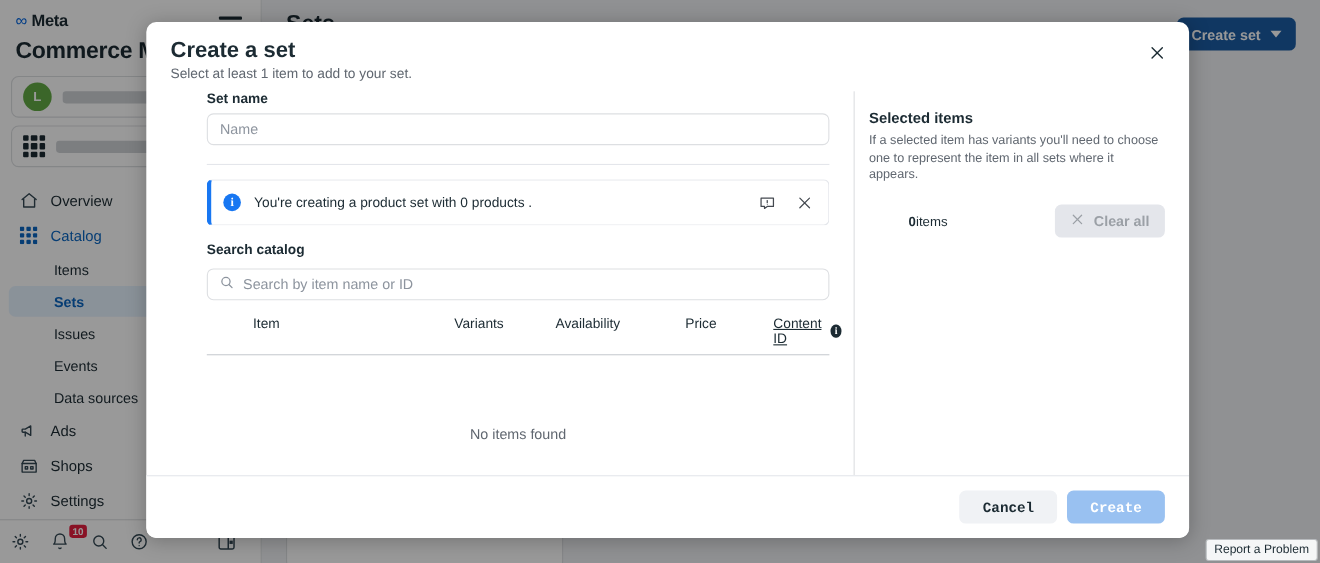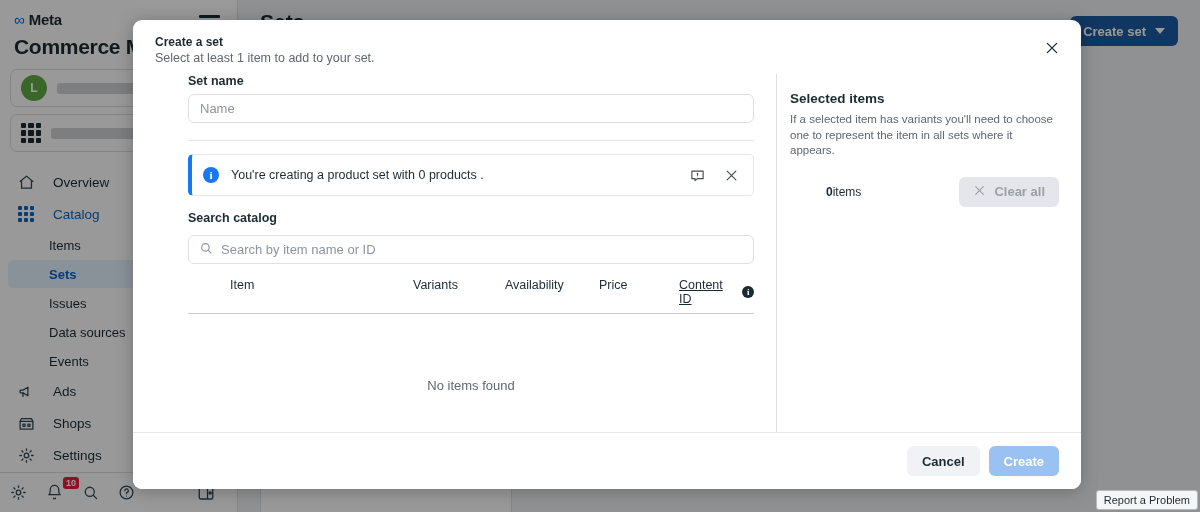--- a/index.html
+++ b/index.html
@@ -47,21 +47,21 @@
     display: flex; align-items: center; justify-content: center; flex: none;
   }
   .grid-icon { width: 20px; height: 20px; flex: none; display:grid;
     grid-template-columns: repeat(3,1fr); grid-template-rows: repeat(3,1fr); gap: 2px; }
   .grid-icon i { background: #1c2b33; border-radius: 1px; display:block; }
   .redact { height: 11px; border-radius: 3px; background: #cfd2d6; flex: 1; }
   .redact.short { max-width: 112px; }
 
   .nav { padding: 8px 8px 0 8px; flex: 1; }
   .nav-item {
-    display: flex; align-items: center; gap: 18px;
+    display: flex; align-items: center; gap: 11px;
     height: 30px; padding: 0 9px; border-radius: 6px; cursor: pointer;
     font-size: 13.5px; color: #1c2b33; margin-bottom: 2px;
   }
   .nav-item .ico { width: 18px; height: 18px; flex: none; display:flex; align-items:center; justify-content:center; }
   .nav-item.section-open { color: #0a66c2; font-weight: 400; }
   .sub-item {
     display: flex; align-items: center; height: 28px;
     padding: 0 9px 0 41px; border-radius: 6px; cursor: pointer;
     font-size: 13px; color: #1c2b33; margin-bottom: 1px;
   }
@@ -104,21 +104,21 @@
   .dim { position: absolute; inset: 0; background: rgba(0,0,0,0.40); }
 
   
   .modal {
     position: absolute; left: 133px; top: 20px; width: 948px; height: 469px;
     background: #fff; border-radius: 9px; overflow: hidden;
     box-shadow: 0 2px 18px rgba(0,0,0,0.25);
     display: flex; flex-direction: column;
   }
   .modal-head { position: relative; padding: 15px 22px 9px 22px; }
-  .modal-title { font-size: 12px; font-weight: 700; color: #1c2b33; }
+  .modal-title { font-size: 20px; font-weight: 700; color: #1c2b33; }
   .modal-sub { font-size: 12.5px; color: #606770; margin-top: 2px; }
   .modal-close {
     position: absolute; top: 15px; right: 16px; width: 26px; height: 26px;
     display: flex; align-items: center; justify-content: center;
     border-radius: 50%; cursor: pointer; color: #1c2b33;
   }
 
   .modal-body { flex: 1; display: flex; min-height: 0; padding-left: 33px; }
   .modal-left { flex: 1; padding: 0 22px 0 22px; min-width: 0; display:flex; flex-direction: column; }
   .modal-right { width: 305px; border-left: 1px solid #dddfe2; padding: 17px 22px 0 13px; }
@@ -151,21 +151,21 @@
   .search-input { padding-left: 32px; }
 
   .table-head {
     display: flex; align-items: flex-start; padding: 14px 0 7px 0;
     border-bottom: 1px solid #c9ccd1; font-size: 12.5px; color: #1c2b33;
   }
   .th { flex: none; }
   .th.item { width: 225px; padding-left: 42px; }
   .th.variants { width: 92px; }
   .th.avail { width: 94px; }
-  .th.price { width: 80px; }
+  .th.price { width: 80px; margin-left: 24px; }
   .th.contentid { flex: 1; display: flex; align-items: center; justify-content: flex-end; gap: 6px; text-decoration: underline; }
   .info-mini {
     width: 12px; height: 12px; border-radius: 50%; background: #1c2b33; color: #fff;
     font-size: 9px; font-weight: 700; display:flex; align-items:center; justify-content:center;
     font-family: "Liberation Serif", serif;
   }
   .empty-state { flex: 1; display: flex; align-items: flex-start; justify-content: center;
                  padding-top: 64px; font-size: 13px; color: #606770; }
 
   .right-title { font-size: 13.5px; font-weight: 700; color: #1c2b33; }
@@ -178,23 +178,23 @@
     background: #e4e6eb; color: #9ba0a6; border: none; border-radius: 6px;
     height: 30px; padding: 0 14px; font-size: 13px; font-weight: 700; cursor: default;
     font-family: "Liberation Sans", sans-serif;
   }
 
   .modal-foot {
     display: flex; justify-content: flex-end; align-items: center; gap: 9px;
     padding: 13px 22px; border-top: 1px solid #e4e6eb; background: #fff;
   }
   .btn {
-    border: none; border-radius: 6px; height: 30px; padding: 0 15px;
+    border: none; border-radius: 6px; height: 30px; padding: 0 21px;
     font-size: 13px; font-weight: 700; cursor: pointer;
-    font-family: Liberation Sans, sans-serif;
+    font-family: Liberation Mono, monospace;
   }
   .btn-secondary { background: #f0f2f5; color: #1c2b33; }
   .btn-primary-disabled { background: #99c1f1; color: #ffffff; cursor: default; }
 </style>
 </head>
 <body>
 
 <div id="root">
 
   <div class="bg-app">
@@ -265,24 +265,24 @@
         <div class="sub-item">
           <span>Items</span>
         </div>
         <div class="sub-item active">
           <span>Sets</span>
         </div>
         <div class="sub-item">
           <span>Issues</span>
         </div>
         <div class="sub-item">
+          <span>Events</span>
+        </div>
+        <div class="sub-item">
           <span>Data sources</span>
-        </div>
-        <div class="sub-item">
-          <span>Events</span>
         </div>
 
         <div class="nav-item">
           <span class="ico">
             <svg width="17" height="17" viewBox="0 0 24 24" fill="none" stroke="#344854" stroke-width="1.8" stroke-linecap="round" stroke-linejoin="round">
                 <path d="M3 11v2a1 1 0 0 0 1 1h3l7 4V6L7 10H4a1 1 0 0 0-1 1Z"></path>
                 <path d="M7 14v5"></path>
               </svg>
           </span>
           <span>Ads</span>

